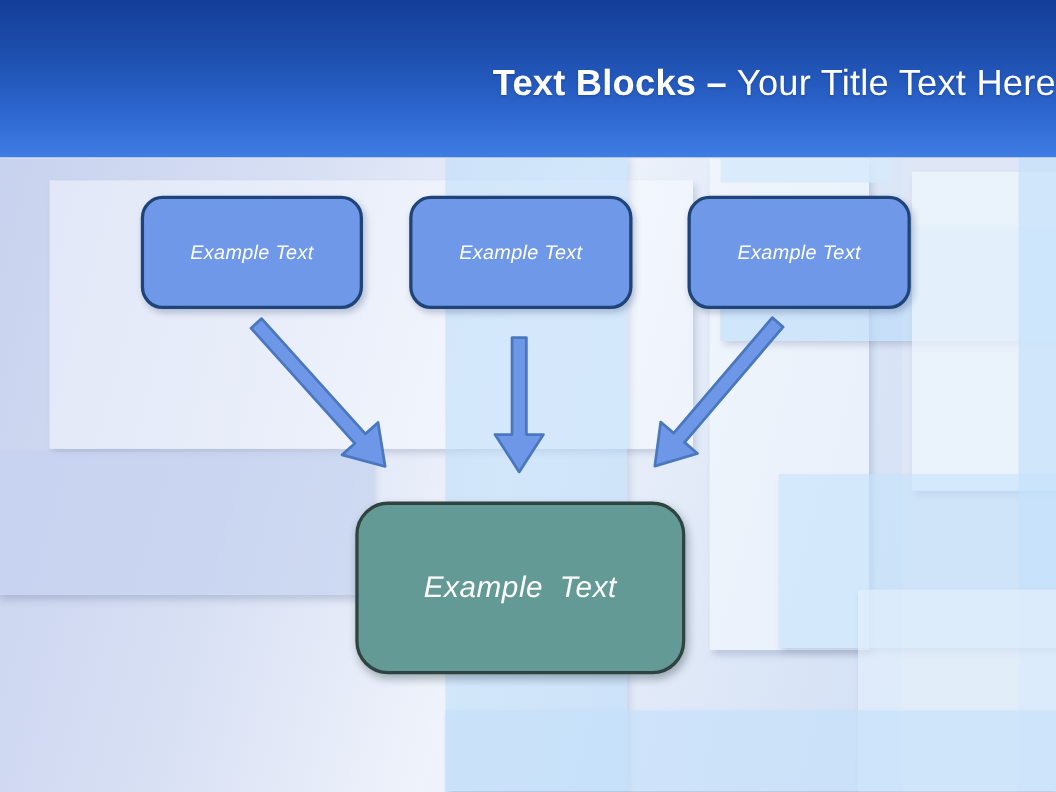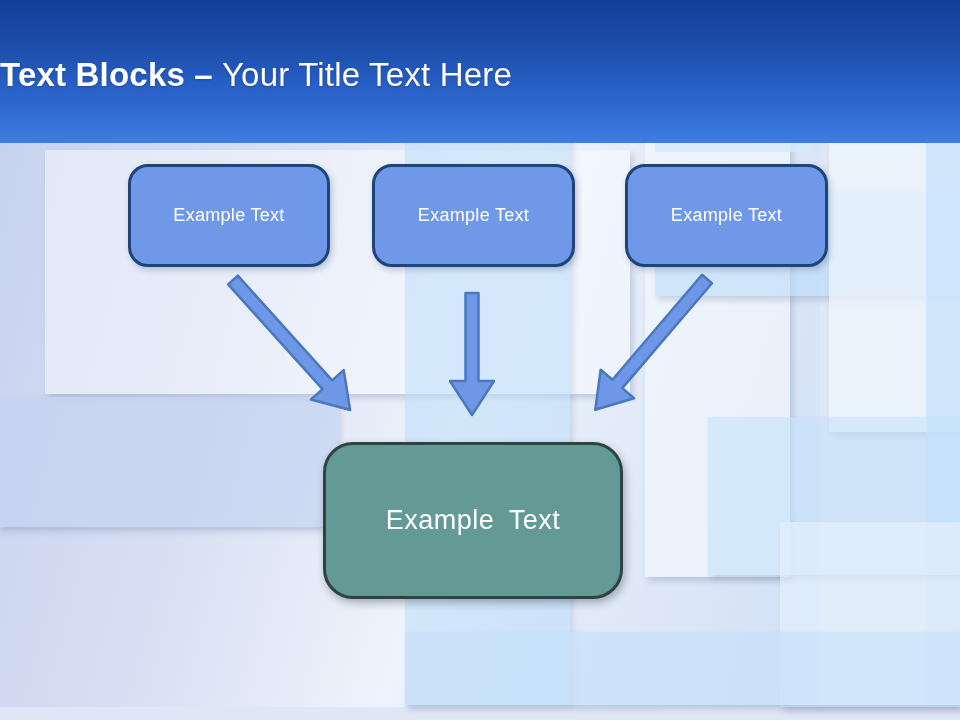--- a/index.html
+++ b/index.html
@@ -9,35 +9,36 @@
     background:#dfe6f6;
   }
   
   .header{
     position:absolute;left:0;top:0;width:960px;height:143px;
     background:linear-gradient(180deg,
       var(--header-top,#133e98) 0%,
       #1d4fae 35%,
       #2b64cc 68%,
       var(--header-bottom,#3f7de3) 100%);
-    display:flex;align-items:center;justify-content:flex-start;
+    display:flex;align-items:center;justify-content:flex-end;
     z-index:10;
   }
   .title{
     margin:0;padding-top:6px;
     color:var(--title-text,#fff);
     font-size:33px;font-weight:400;letter-spacing:0.2px;
     text-shadow:0 1px 2px rgba(0,20,60,0.25);
     white-space:nowrap;
   }
   .title .bold{font-weight:700;margin-right:9px;}
   
   .content{
-    position:absolute;left:0;top:130px;width:820px;height:577px;
+    position:absolute;left:0;top:144px;width:820px;height:577px;
     background:linear-gradient(105deg,#c7d2ee 0%,#d8e0f4 30%,#eff3fb 55%,#dde7f7 80%,#d2e0f5 100%);
+    font-style:italic;
   }
   .tile{position:absolute;box-shadow:3px 4px 6px rgba(105,120,155,0.28);}
   .t1 {left:45px;  top:20px;  width:585px;height:244px;background:rgba(250,252,255,0.50);}
   .t2 {left:405px; top:0;     width:165px;height:577px;background:rgba(187,221,250,0.55);box-shadow:4px 0 6px rgba(105,120,155,0.18);}
   .t3 {left:645px; top:0;     width:145px;height:447px;background:rgba(248,251,255,0.55);}
   .t4 {left:655px; top:62px;  width:305px;height:104px;background:rgba(186,220,250,0.60);}
   .t5 {left:829px; top:12px;  width:131px;height:290px;background:rgba(238,246,253,0.70);}
   .t6 {left:926px; top:0;     width:34px; height:577px;background:rgba(193,224,250,0.65);box-shadow:none;}
   .t7 {left:708px; top:287px; width:252px;height:158px;background:rgba(197,227,251,0.60);}
   .t8 {left:780px; top:392px; width:180px;height:185px;background:rgba(226,240,252,0.70);}

